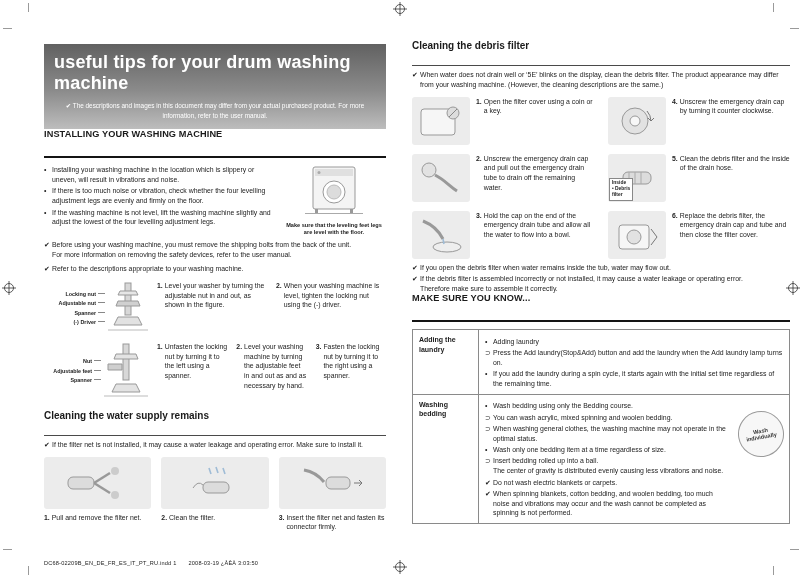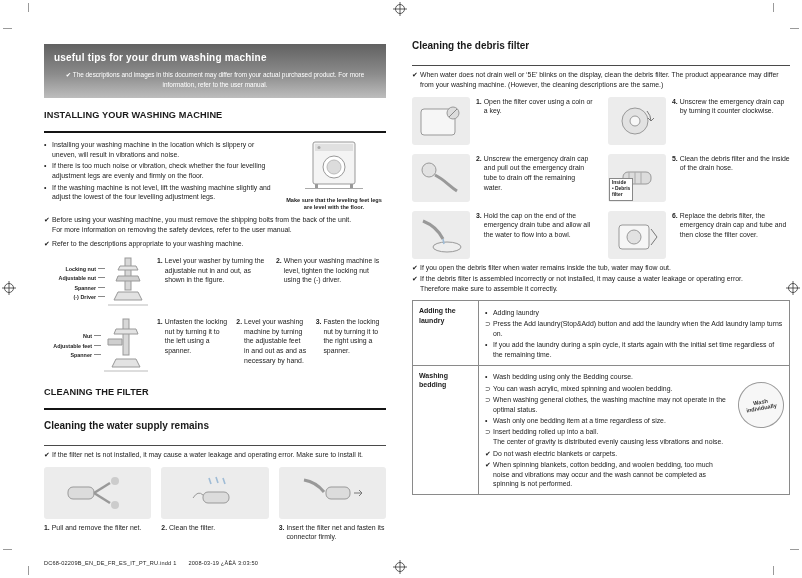--- a/index.html
+++ b/index.html
@@ -8,23 +8,23 @@
 
 .reg{position:absolute;width:14px;height:14px}
 .crop{position:absolute;background:#9a9a9a}
 .crop.v{width:1px;height:9px}
 .crop.h{width:9px;height:1px}
 
 .col-left{position:absolute;left:44px;top:44px;width:342px}
 .col-right{position:absolute;left:412px;top:40px;width:378px}
 
 .banner{background:linear-gradient(180deg,#616161 0%,#8b8b8b 55%,#bdbdbd 100%);padding:8px 10px 8px}
-.banner-title{font-size:10px;font-weight:bold;color:#fff;letter-spacing:.2px}
+.banner-title{font-size:18px;font-weight:bold;color:#fff;letter-spacing:.2px}
 .banner-note{margin-top:7px;font-size:6.4px;line-height:1.55;color:#fff;text-align:center;padding:0 10px}
-.h1{margin-top:12px;font-size:9.2px;font-weight:bold;border-bottom:2px solid #141414;padding-bottom:11px;letter-spacing:.1px}
+.h1{font-size:9.2px;font-weight:bold;border-bottom:2px solid #141414;padding-bottom:17px;letter-spacing:.1px}
 .h2{margin-top:10px;font-size:10px;font-weight:bold;border-bottom:1px solid #4a4a4a;padding-bottom:14px}
 .h2.first{margin-top:0}
 .li{display:flex;font-size:6.9px;line-height:1.42;margin-top:1.5px}
 .li .m{flex:none;width:8px}
 .pre{white-space:pre-line}
 .note{margin-top:4px}
 .install-row{display:flex;gap:8px;margin-top:6px}
 .install-bullets{flex:1}
 .machine-fig{flex:none;width:104px;text-align:center}
 .fig-caption{margin-top:2px;font-size:5.6px;font-weight:bold;line-height:1.3;text-align:center}
@@ -185,21 +185,20 @@
       <div class="step">
           <span class="sn">2.</span>
           <span>Level your washing machine by turning the adjustable feet in and out as and as necessary by hand.</span>
         </div>
       <div class="step">
           <span class="sn">3.</span>
           <span>Fasten the locking nut by turning it to the right using a spanner.</span>
         </div>
     </div>
 
-    <div class="h1">CLEANING THE FILTER</div>
     <div class="h2">Cleaning the water supply remains</div>
     <div class="li note">
         <span class="m">✔</span>
         <span>If the filter net is not installed, it may cause a water leakage and operating error. Make sure to install it.</span>
       </div>
 
     <div class="filter-row">
       <div class="fcell">
         <div class="ph">
           <svg width="72" height="42" viewBox="0 0 72 42">
@@ -347,20 +346,21 @@
     <div class="li note">
         <span class="m">✔</span>
         <span>If you open the debris filter when water remains inside the tub, water may flow out.</span>
       </div>
     <div class="li">
         <span class="m">✔</span>
         <span class="pre">If the debris filter is assembled incorrectly or not installed, it may cause a water leakage or operating error.
 Therefore make sure to assemble it correctly.</span>
       </div>
 
+    <div class="h1">MAKE SURE YOU KNOW...</div>
 
     <table class="ktable">
       <tbody>
           <tr>
         <td class="klabel">Adding the laundry</td>
         <td class="kcontent">
           <div class="li">
                 <span class="m">•</span>
                 <span>Adding laundry</span>
               </div>

